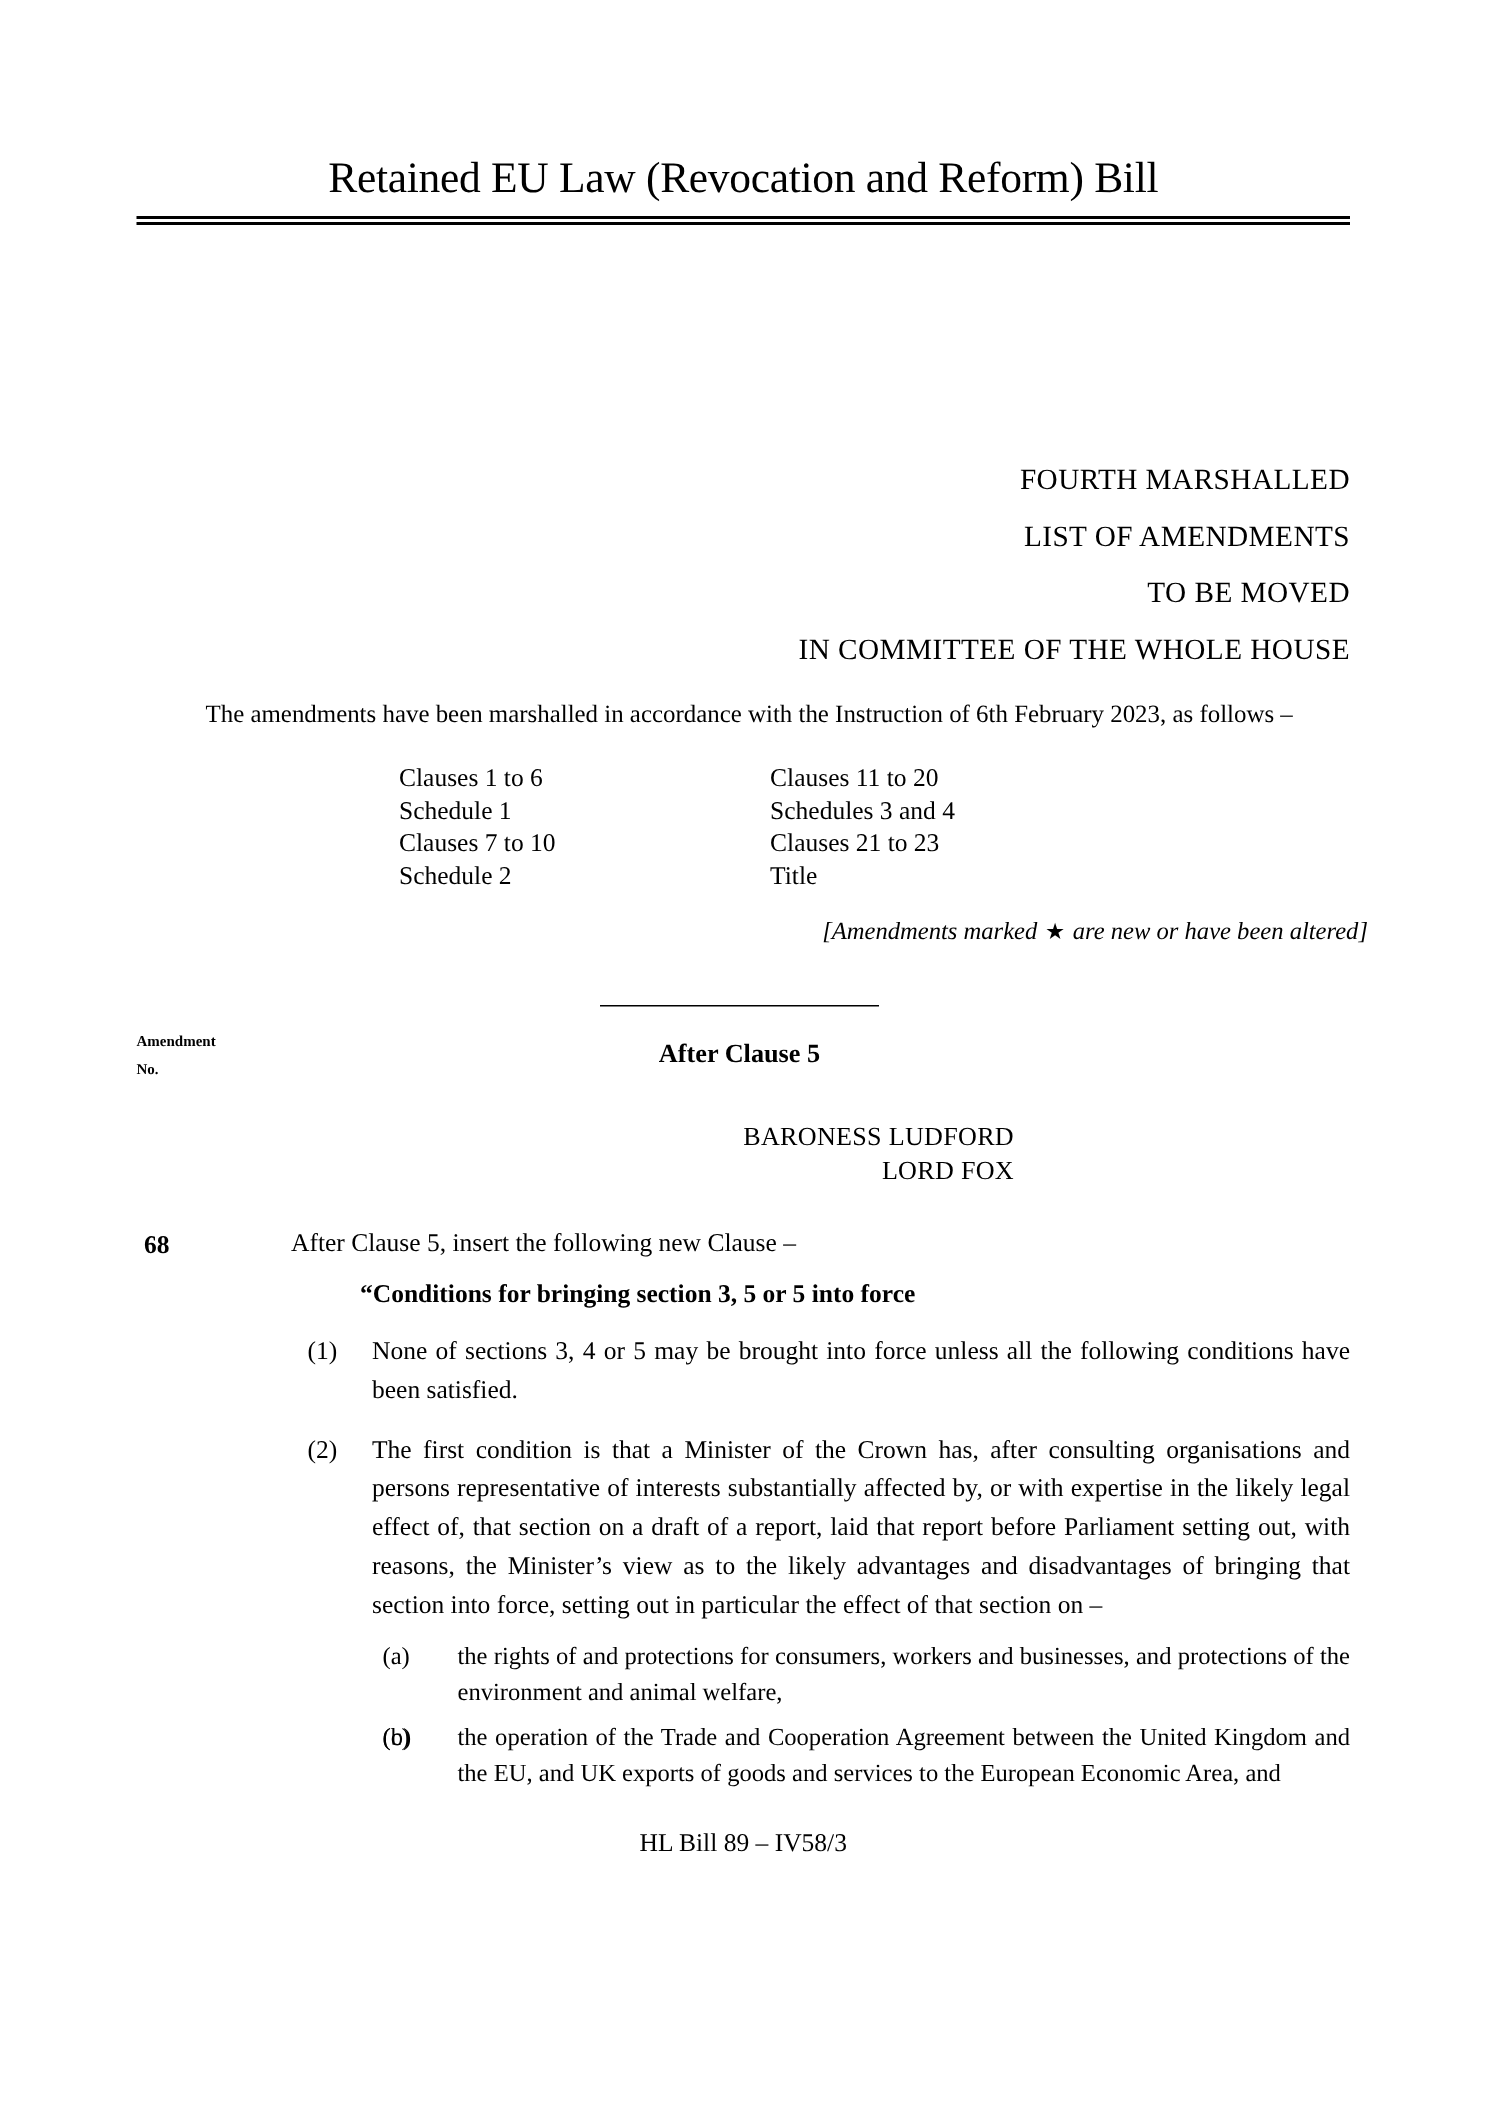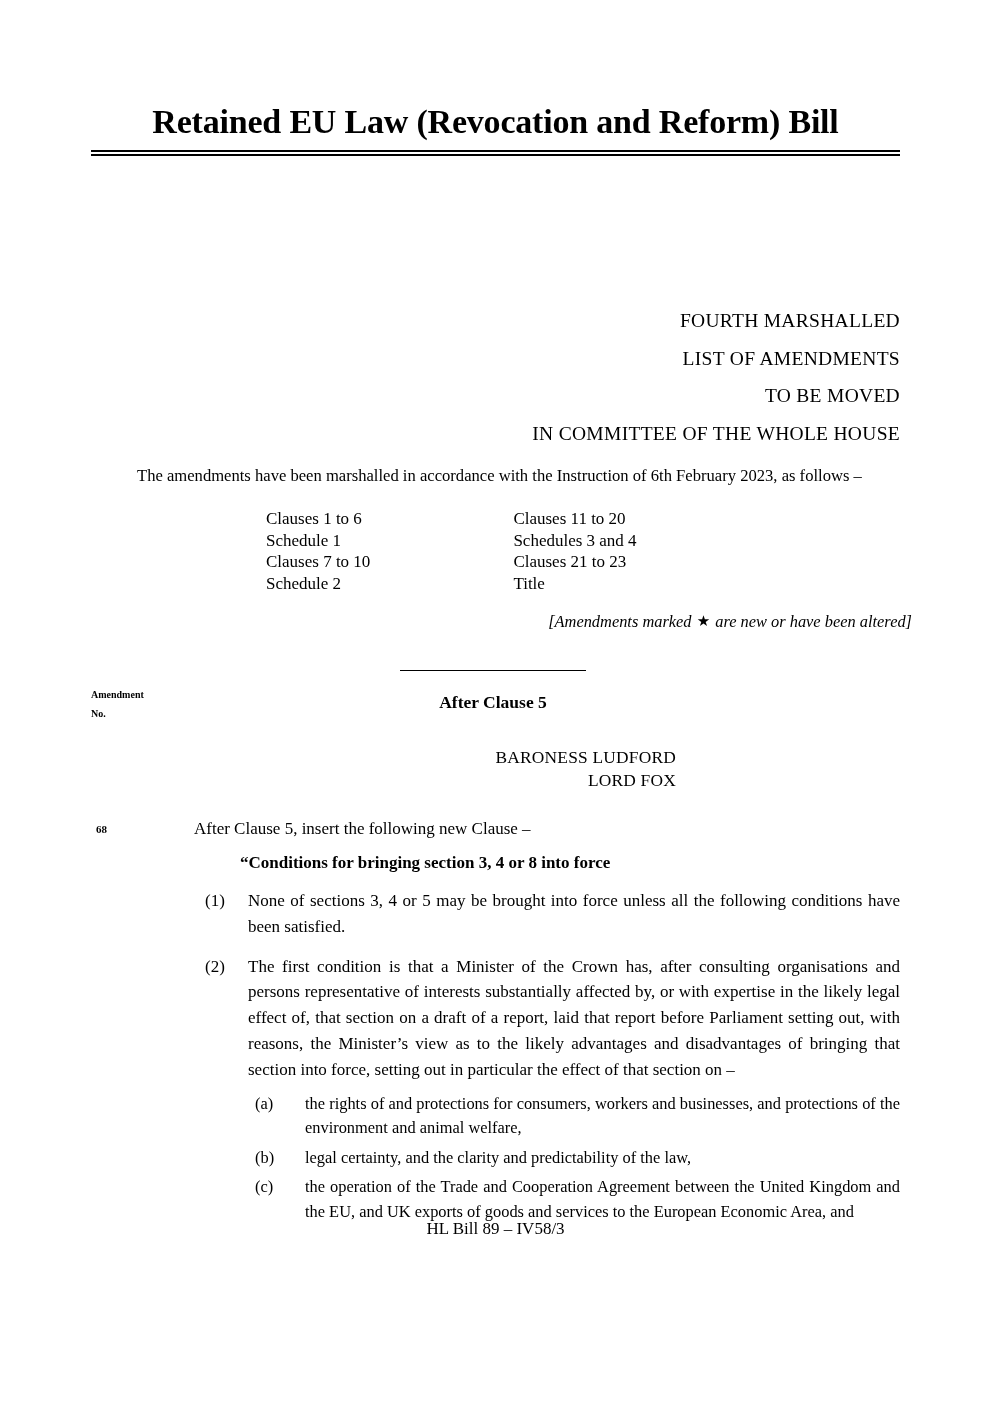--- a/index.html
+++ b/index.html
@@ -26,22 +26,22 @@
 
   
   .masthead {
     position: absolute;
     left: 0;
     top: 103px;
     width: 809px;
     text-align: center;
   }
   .bill-title {
-    font-size: 34px;
-    font-weight: bold;
+    font-size: 29px;
+    font-weight: normal;
     letter-spacing: -0.2px;
     line-height: 1.12;
     white-space: nowrap;
   }
   .double-rule {
     margin-top: 9px;
     width: 809px;
     height: 6px;
     border-top: 2.5px solid #000;
     border-bottom: 2.5px solid #000;
@@ -159,21 +159,21 @@
   .amendment {
     position: absolute;
     left: 0;
     top: 817px;
     width: 809px;
   }
   .amd-number {
     position: absolute;
     left: 5px;
     top: 1px;
-    font-size: 11px;
+    font-size: 17px;
     font-weight: bold;
     line-height: 23px;
     text-align: center;
   }
   .amd-intro {
     margin-left: 103px;
     font-size: 17px;
     line-height: 23px;
   }
   .clause-title {
@@ -279,40 +279,39 @@
   <div class="section-heading">After Clause 5</div>
 
   <div class="sponsors">
     <div class="sponsor-name">BARONESS LUDFORD</div>
     <div class="sponsor-name">LORD FOX</div>
   </div>
 
   <div class="amendment">
     <div class="amd-number">68</div>
     <div class="amd-intro">After Clause 5, insert the following new Clause –</div>
-    <div class="clause-title">“Conditions for bringing section 3, 4 or 8 into force</div>
+    <div class="clause-title">“Conditions for bringing section 3, 5 or 5 into force</div>
 
     <div class="sub">
       <span class="marker">(1)</span>
       <span class="body">None of sections 3, 4 or 5 may be brought into force unless all the following conditions have been satisfied.</span>
     </div>
 
     <div class="sub">
       <span class="marker">(2)</span>
       <span class="body">The first condition is that a Minister of the Crown has, after consulting organisations and persons representative of interests substantially affected by, or with expertise in the likely legal effect of, that section on a draft of a report, laid that report before Parliament setting out, with reasons, the Minister’s view as to the likely advantages and disadvantages of bringing that section into force, setting out in particular the effect of that section on –</span>
     </div>
 
     <div class="para first">
       <span class="marker">(a)</span>
       <span class="body">the rights of and protections for consumers, workers and businesses, and protections of the environment and animal welfare,</span>
     </div>
 
     <div class="para">
       <span class="marker">(b)</span>
-      <span class="body">legal certainty, and the clarity and predictability of the law,</span>
     </div>
 
     <div class="para">
       <span class="marker">(c)</span>
       <span class="body">the operation of the Trade and Cooperation Agreement between the United Kingdom and the EU, and UK exports of goods and services to the European Economic Area, and</span>
     </div>
   </div>
 
   <div class="footer">
     <div>HL Bill 89 – IV</div>

